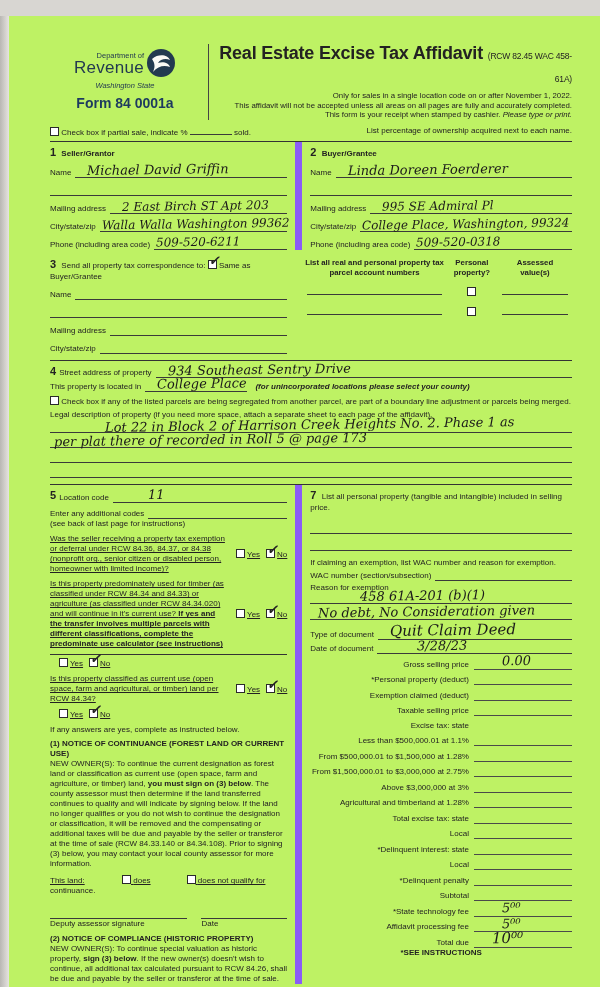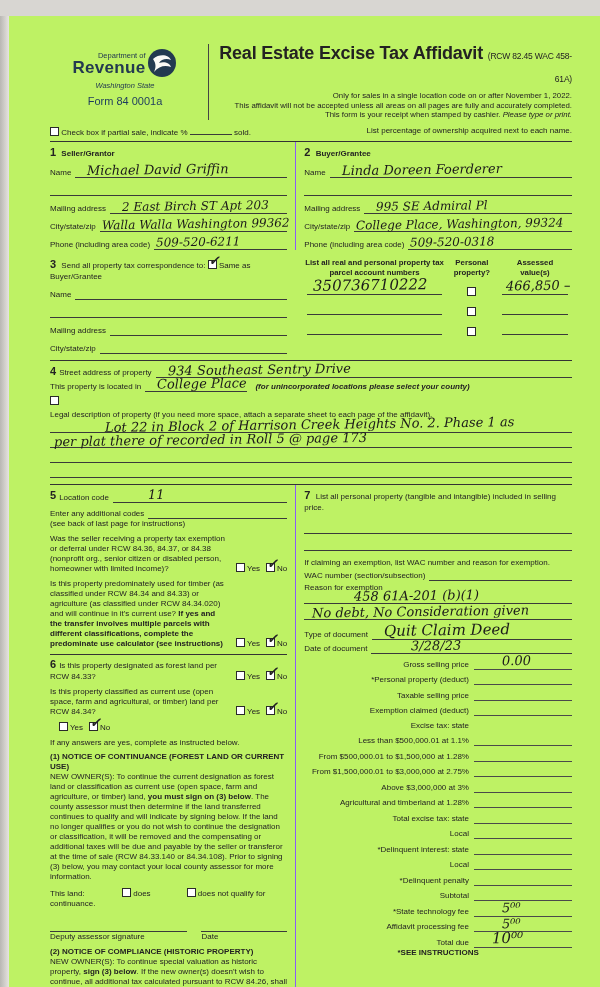--- a/index.html
+++ b/index.html
@@ -13,23 +13,23 @@
   .scan-edge { position:absolute; left:0; top:0; width:9px; height:100%;
     background:linear-gradient(90deg,#b9b7b3,#e6e4e0); }
   .content { margin:24px 28px 0 50px; position:relative; }
 
   
   .hdr { display:flex; align-items:flex-start; }
   .logo-block { width:150px; text-align:center; padding-top:8px; color:#233a50; }
   .logo-top { display:flex; align-items:center; justify-content:center; gap:2px; }
   .logo-texts { text-align:right; }
   .dept-of { font-size:7.5px; }
-  .revenue { font-size:17px; font-weight:700; letter-spacing:0.3px; margin-top:-3px; }
+  .revenue { font-size:17px; font-weight:400; letter-spacing:0.3px; margin-top:-3px; }
   .state { font-size:7.5px; font-style:italic; }
-  .form-no { font-size:11px; font-weight:400; margin-top:5px; color:#1d3a5f; }
+  .form-no { font-size:14px; font-weight:700; margin-top:5px; color:#1d3a5f; }
   .hdr-divider { width:1px; background:#444; align-self:stretch; margin:4px 10px 0 8px; }
   .hdr-right { flex:1; padding-top:2px;text-align:right; }
   .title { font-size:18px; font-weight:700; letter-spacing:-0.2px; }
   .title small { font-size:8.5px; font-weight:400; }
   .hdr-notes { margin-top:4px; font-size:7.8px; }
   .partial-row { display:flex; justify-content:space-between; margin-top:6px; padding-bottom:3px; border-bottom:1px solid #333; }
   .seg { display:inline; }
 
   
   .secnum { font-size:11px; font-weight:700; margin-right:3px; }
@@ -39,22 +39,22 @@
   .fline { display:inline-block; border-bottom:1px solid #3a3a3a; position:relative; vertical-align:baseline; }
   .hw { font-family:"DejaVu Serif", serif; font-style:italic; color:#1b1a1a;
         font-size:12px; white-space:nowrap; display:inline-block; transform:rotate(-0.8deg); }
   .hw.big { font-size:13px; }
   .cb { position:relative; display:inline-block; width:9px; height:9px; border:1px solid #2a2a2a;
         background:#fff; vertical-align:-1px; }
   .cb.checked::after { content:"\2713"; position:absolute; left:0; top:-8px; font-size:13px;
         font-weight:700; font-style:italic; color:#222; }
   .cols { display:flex; }
   .col-l { width:47%; padding-right:8px; }
-  .col-r { width:53%; border-left:1px solid #8b5cf6; padding-left:8px; }
-  .qrow { display:flex; align-items:flex-end; margin-top:5px; }
+  .col-r { width:53%; border-left:7px solid #8b5cf6; padding-left:8px; }
+  .qrow { display:flex; align-items:center; margin-top:5px;text-decoration:underline; }
   .qtext { flex:1; }
   .yn { white-space:nowrap; margin-left:3px; }
   .yn .cb { margin:0 2px 0 6px; }
 
   
   .frow { display:flex; align-items:flex-end; margin-top:7px; }
   .frow .lab { white-space:nowrap; margin-right:4px; }
   .frow .fline { flex:1; height:11px; }
   .fline .hw, .fline .sig { position:absolute; left:12px; bottom:-1px; }
 
@@ -221,27 +221,20 @@
             <div>Personal</div>
               <div>property?</div>
             </div>
           <div class="c3">
             <div>Assessed</div>
               <div>value(s)</div>
             </div>
         </div>
         <div class="ptable">
             <div class="prow" style="width:100%;">
-          <div class="c1"><span class="fline"><span class="hw big" style="left:6px;font-size:15px;">350736710222</span></span></div>
-          <div class="c2"><span class="cb"></span></div>
-          <div class="c3"><span class="fline"><span class="hw big" style="left:4px">466,850 –</span></span></div>
-        </div>
-          </div>
-        <div class="ptable">
-            <div class="prow" style="width:100%;">
           <div class="c1"><span class="fline"><span class="hw"></span></span></div>
           <div class="c2"><span class="cb"></span></div>
           <div class="c3"><span class="fline"><span class="hw"></span></span></div>
         </div>
           </div>
         <div class="ptable">
             <div class="prow" style="width:100%;">
           <div class="c1"><span class="fline"><span class="hw"></span></span></div>
           <div class="c2"><span class="cb"></span></div>
           <div class="c3"><span class="fline"><span class="hw"></span></span></div>
@@ -262,21 +255,21 @@
       <div class="frow" style="margin-top:3px;">
           <span class="lab">This property is located in</span>
         <span class="fline" style="max-width:170px;">
             <span class="hw big">College Place</span>
           </span>
         <span class="bolditalic" style="margin-left:8px;">(for unincorporated locations please select your county)</span>
         <span style="flex:1"></span>
         </div>
       <div style="margin-top:4px;">
         <span class="cb"></span>
-        </div>
+        <span class="seg">Check box if any of the listed parcels are being segregated from another parcel, are part of a boundary line adjustment or parcels being merged.</span></div>
       <div style="margin-top:3px;">Legal description of property (if you need more space, attach a separate sheet to each page of the affidavit).</div>
       <div class="frow" style="margin-top:2px;">
           <span class="fline">
             <span class="hw big" style="left:55px;">Lot 22 in Block 2 of Harrison Creek Heights No. 2. Phase 1 as</span>
           </span>
         </div>
       <div class="frow" style="margin-top:4px;">
           <span class="fline">
             <span class="hw big" style="left:4px;">per plat there of recorded in Roll 5 @ page 173</span>
           </span>
@@ -308,21 +301,20 @@
           <span class="qtext">Was the seller receiving a property tax exemption or deferral under RCW 84.36, 84.37, or 84.38 (nonprofit org., senior citizen or disabled person, homeowner with limited income)?</span>
           <span class="yn"><span class="cb"></span><span>Yes</span><span class="cb checked"></span><span>No</span></span>
         </div>
         <div class="qrow">
           <span class="qtext"><span>Is this property predominately used for timber (as classified under RCW 84.34 and 84.33) or agriculture (as classified under RCW 84.34.020) and will continue in it's current use?</span> <span class="bold">If yes and the transfer involves multiple parcels with different classifications, complete the predominate use calculator (see instructions)</span></span>
           <span class="yn"><span class="cb"></span><span>Yes</span><span class="cb checked"></span><span>No</span></span>
         </div>
 
         <div class="hr" style="margin-top:5px;"></div>
         <div class="qrow" style="margin-top:3px;">
-          <span class="qtext"><span class="secnum">6</span><span>Is this property designated as forest land per RCW 84.33?</span></span>
           <span class="yn"><span class="cb"></span><span>Yes</span><span class="cb checked"></span><span>No</span></span>
         </div>
         <div class="qrow">
           <span class="qtext">Is this property classified as current use (open space, farm and agricultural, or timber) land per RCW 84.34?</span>
           <span class="yn"><span class="cb"></span><span>Yes</span><span class="cb checked"></span><span>No</span></span>
         </div>
         <div class="qrow">
           <span class="yn"><span class="cb"></span><span>Yes</span><span class="cb checked"></span><span>No</span></span>
         </div>
         <div style="margin-top:5px;">If any answers are yes, complete as instructed below.</div>
@@ -396,27 +388,27 @@
                 <span class="hw big">0.00</span>
               </span>
             </div>
           <div class="taxrow">
               <span class="taxlabel">*Personal property (deduct)</span>
               <span class="taxfield">
                 <span class="hw"></span>
               </span>
             </div>
           <div class="taxrow">
+              <span class="taxlabel">Exemption claimed (deduct)</span>
+              <span class="taxfield">
+                <span class="hw"></span>
+              </span>
+            </div>
+          <div class="taxrow">
               <span class="taxlabel">Taxable selling price</span>
-              <span class="taxfield">
-                <span class="hw"></span>
-              </span>
-            </div>
-          <div class="taxrow">
-              <span class="taxlabel">Exemption claimed (deduct)</span>
               <span class="taxfield">
                 <span class="hw"></span>
               </span>
             </div>
           <div class="taxrow">
               <span class="taxlabel">Excise tax: state</span>
               <span class="taxspacer"></span>
             </div>
           <div class="taxrow">
               <span class="taxlabel">Less than $500,000.01 at 1.1%</span>

